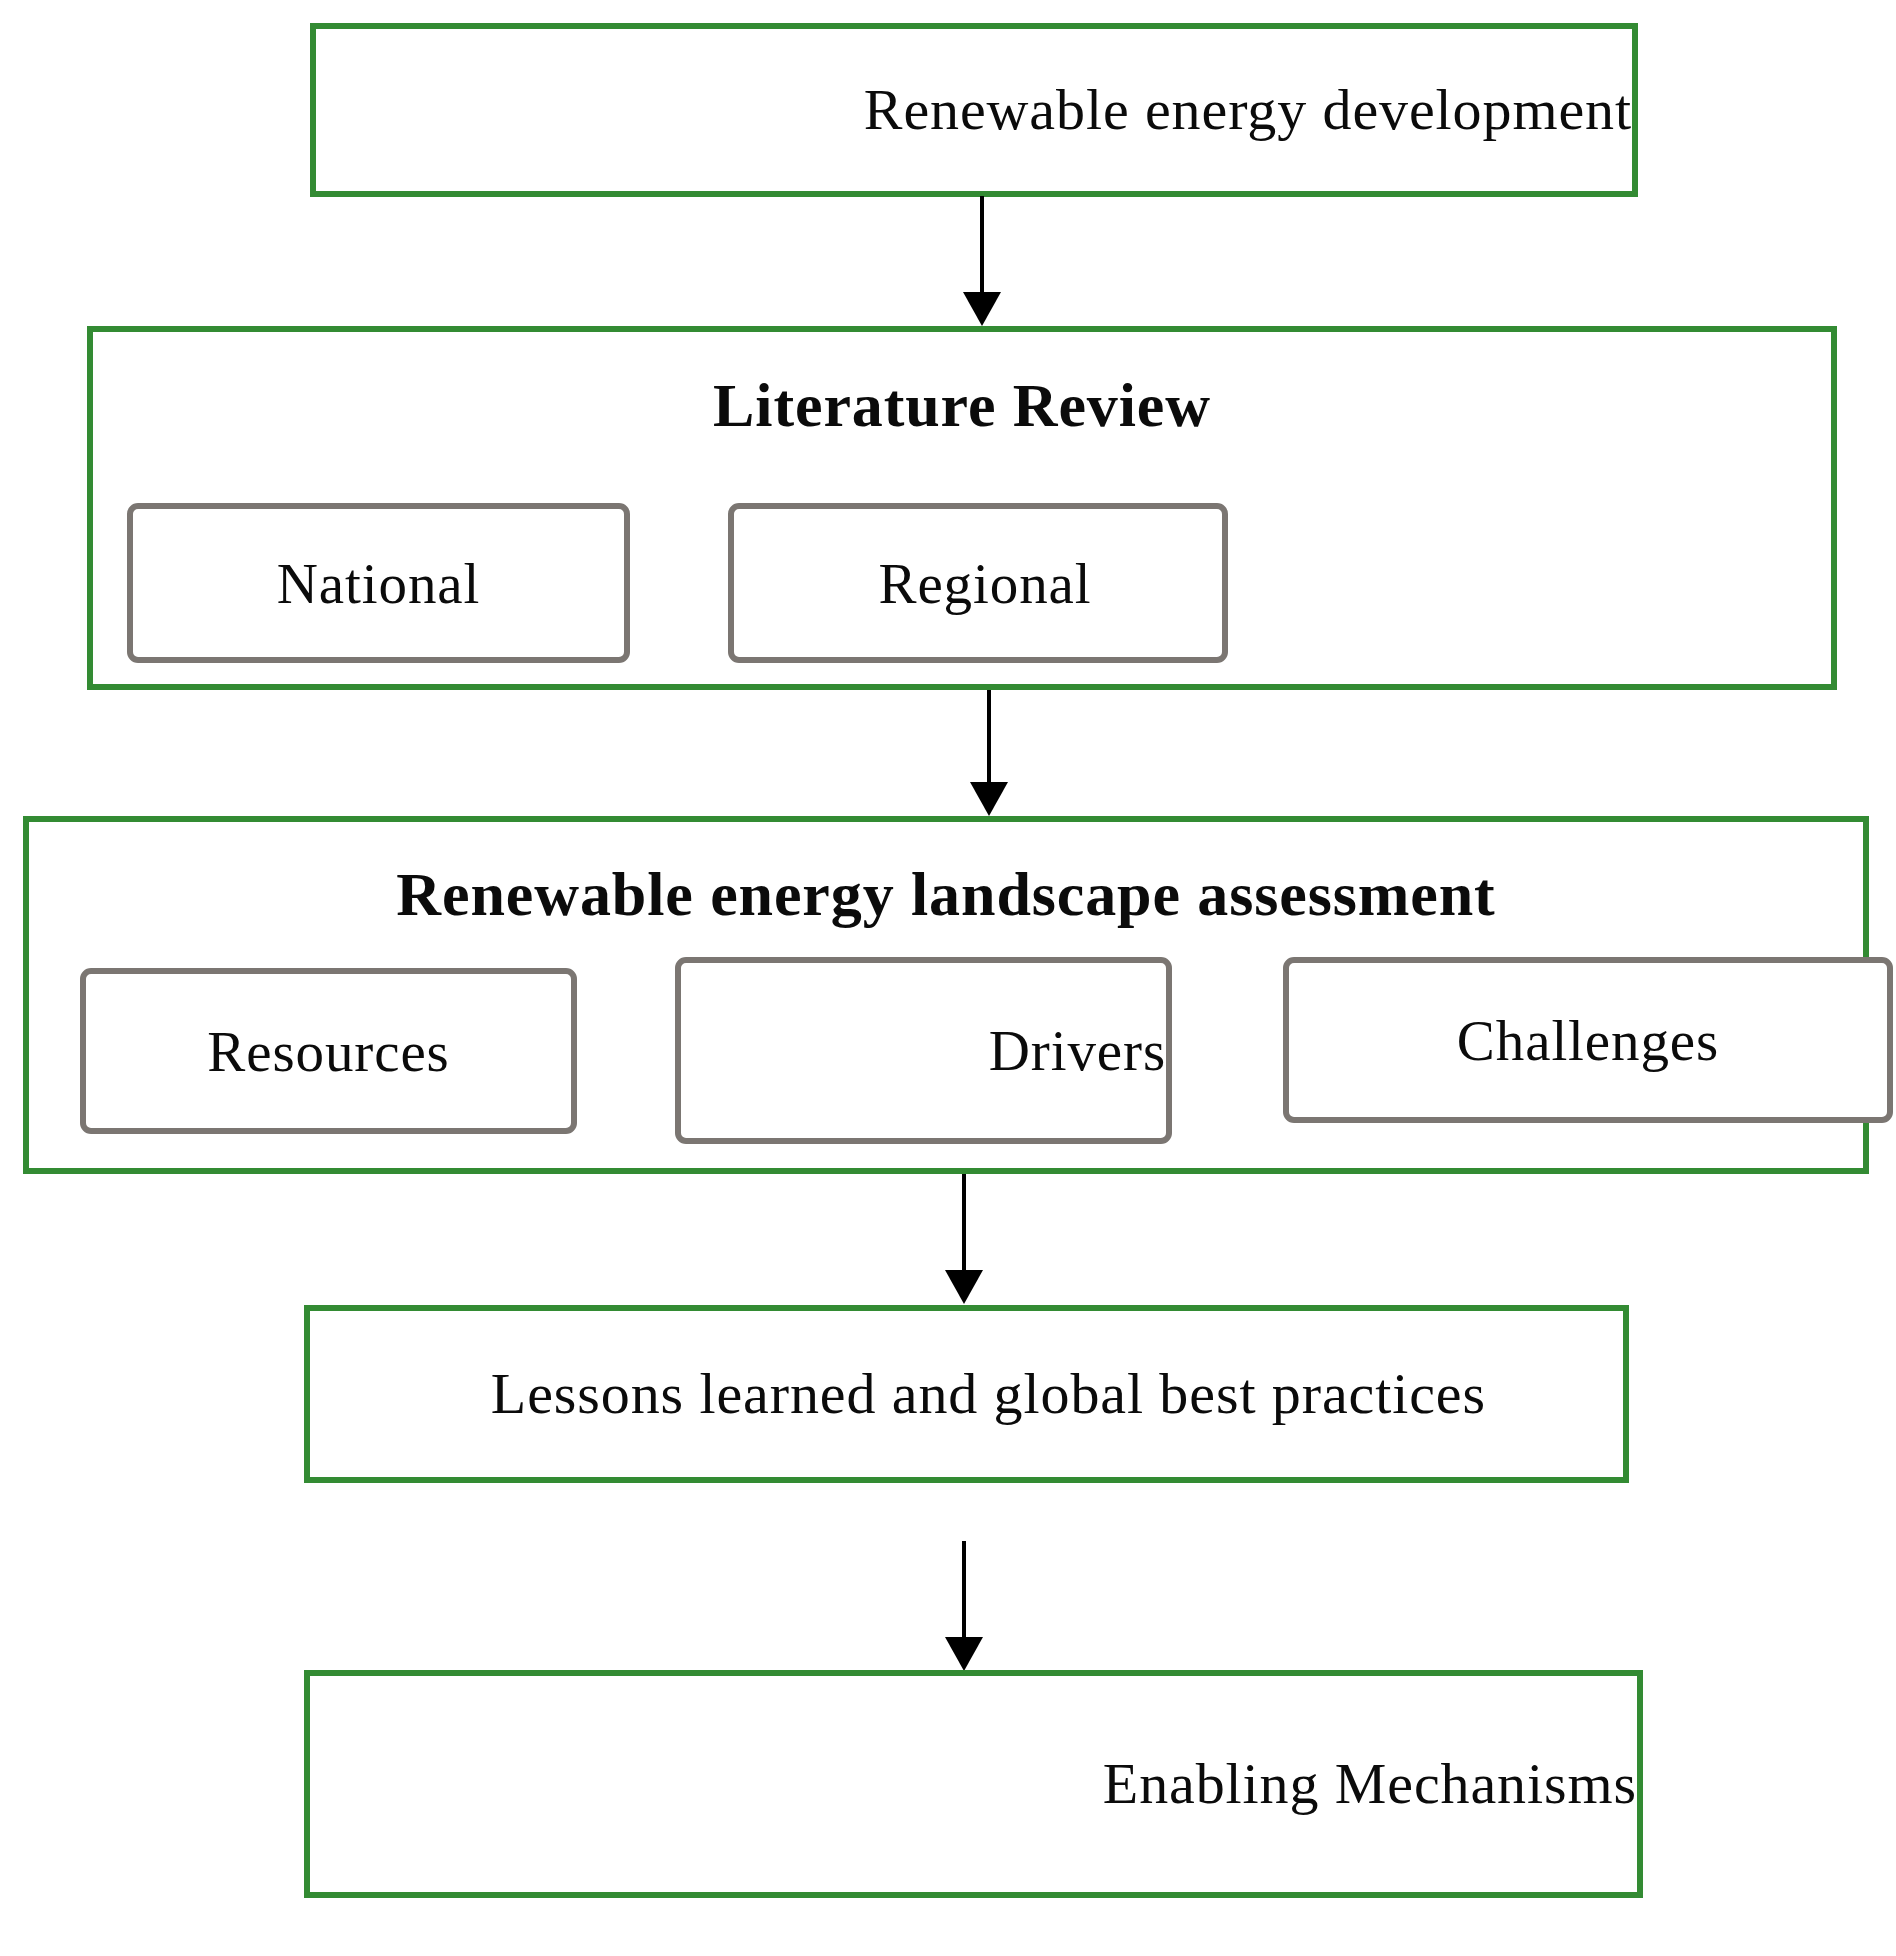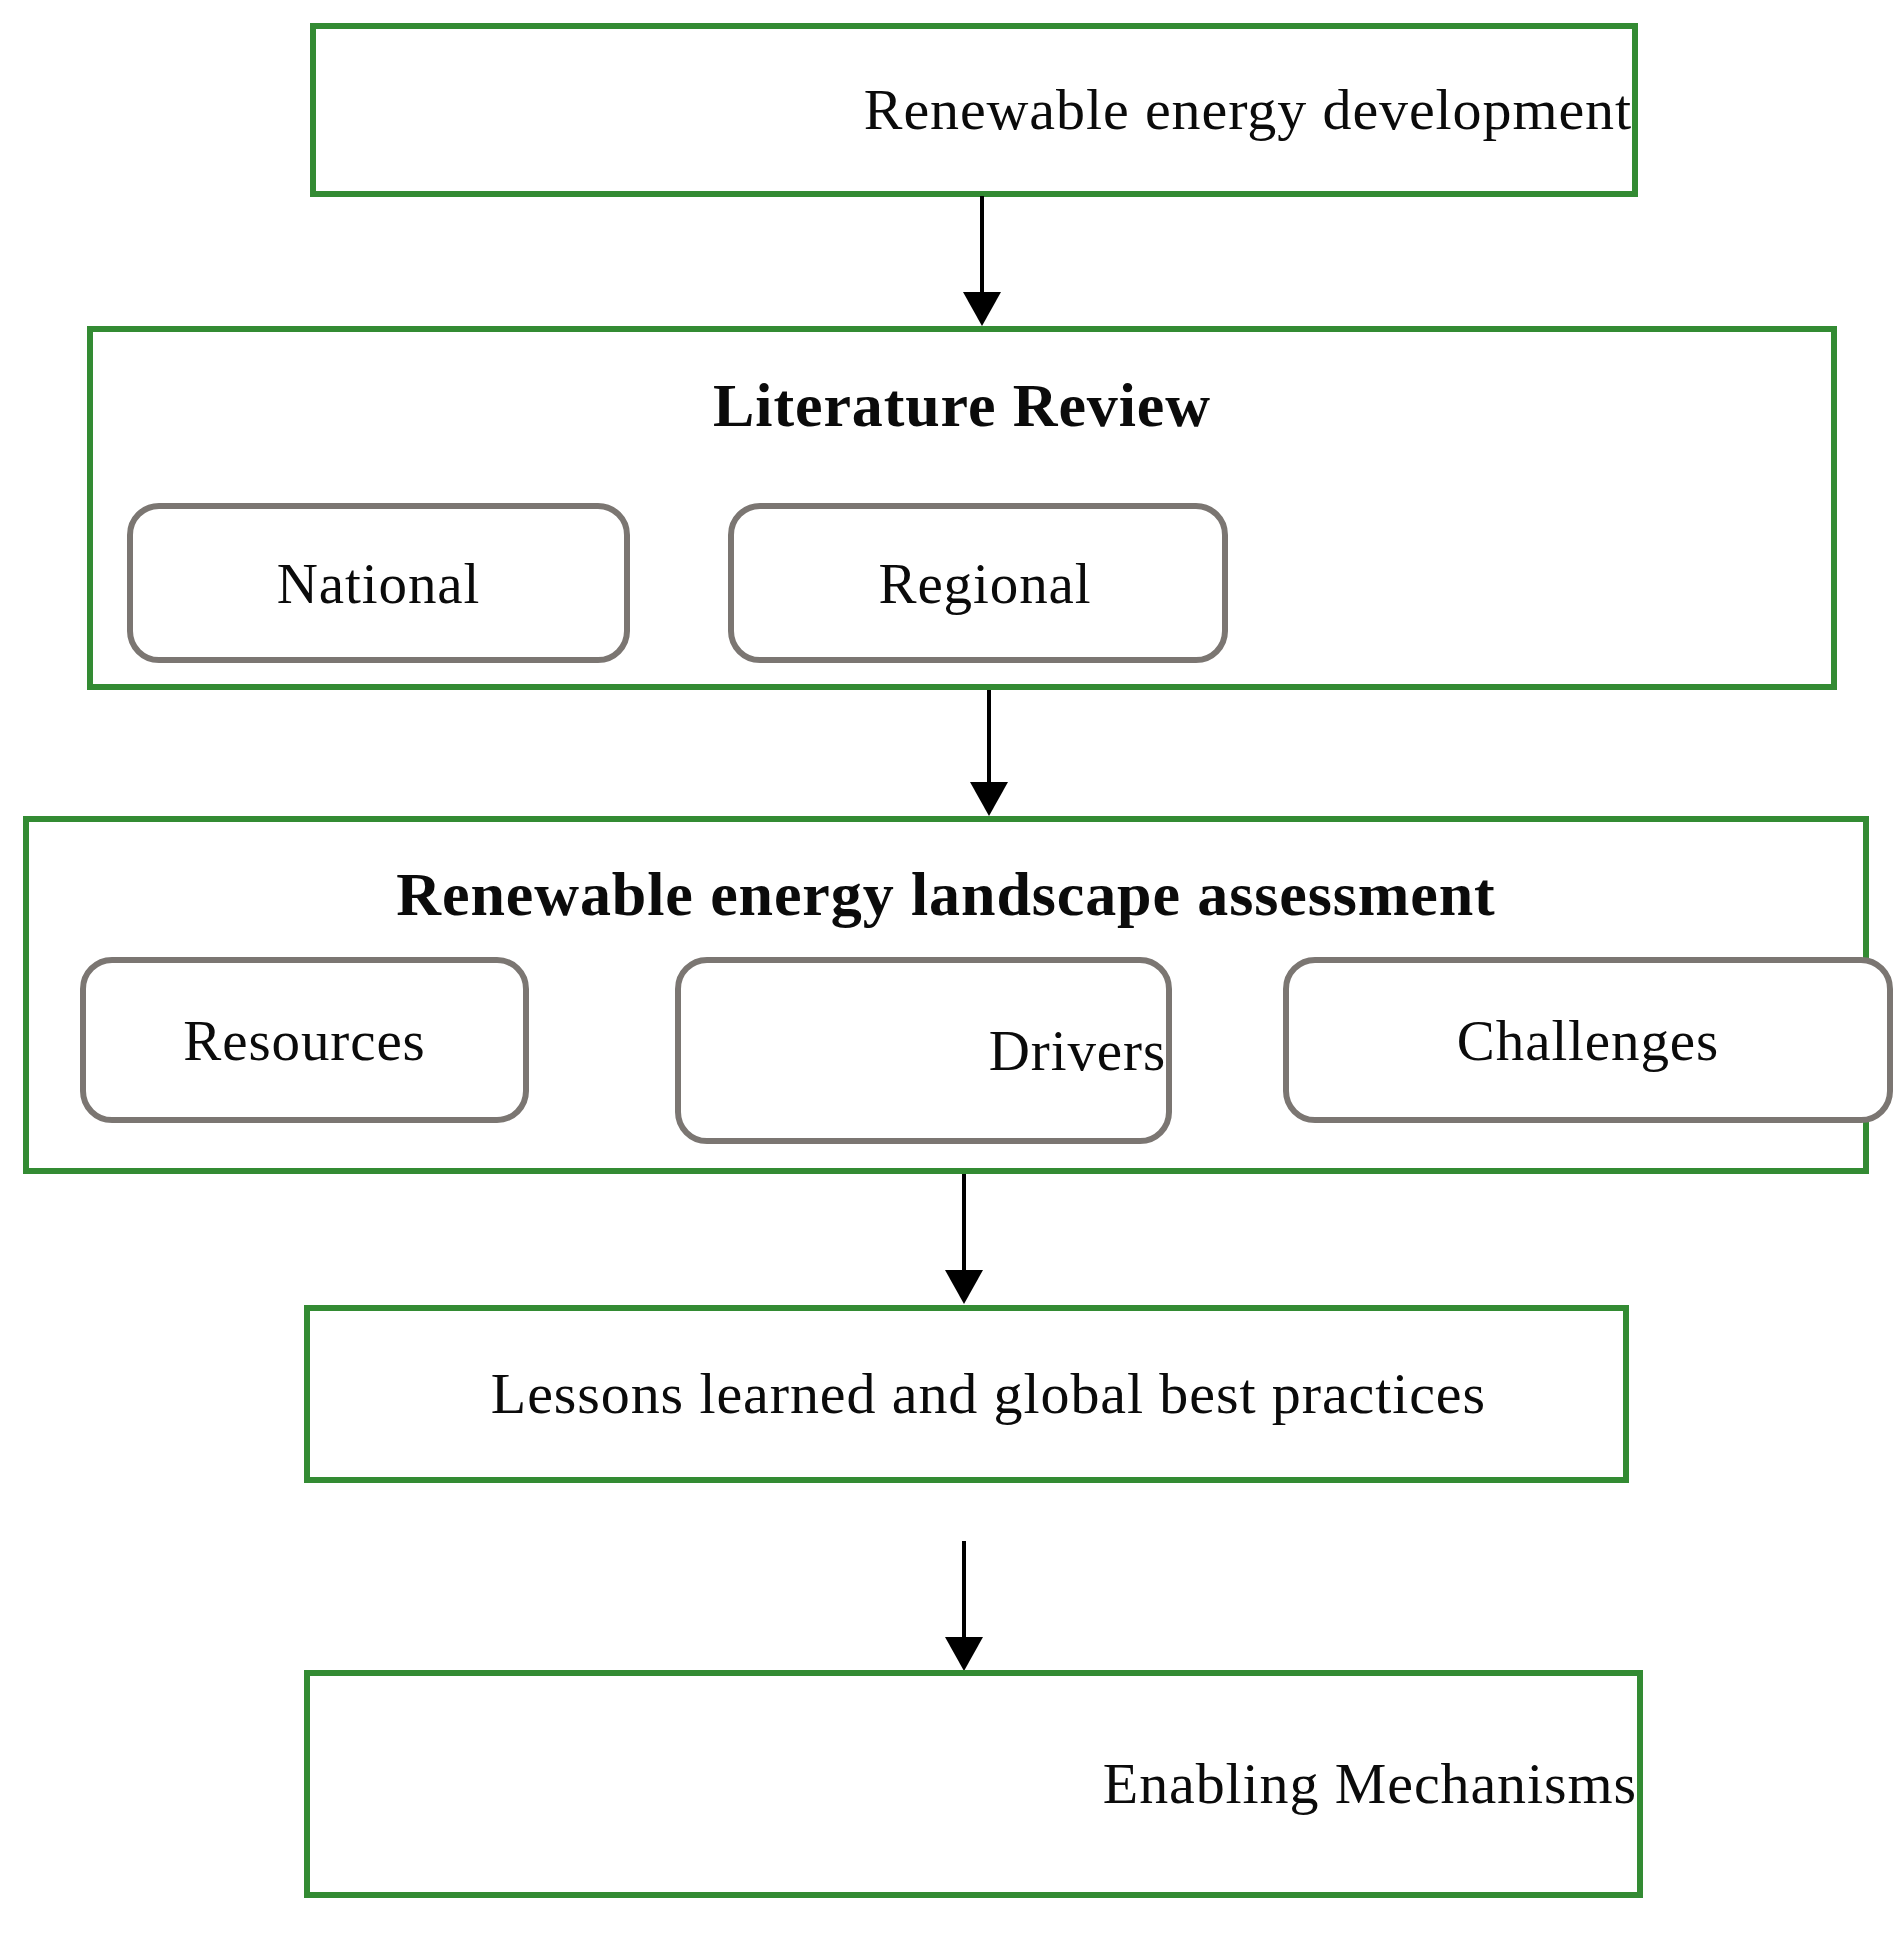--- a/index.html
+++ b/index.html
@@ -45,21 +45,21 @@
     right:0;
     text-align:center;
     font-weight:bold;
     font-size:62px;
     letter-spacing:0.9px;
   }
   
   .sub{
     position:absolute;
     border:6.4px solid var(--gray);
-    border-radius:32px;
+    border-radius:11px;
     background:var(--bg);
     display:flex;
     align-items:center;
     justify-content:center;
     font-size:57px;
     letter-spacing:0.9px;
   }
   
   .arrow{
     position:absolute;
@@ -106,21 +106,21 @@
     </div>
   </div>
 
   <div class="arrow" style="left:969px;top:690px;height:126px;">
     <div class="arrow-line"></div>
     <div class="arrow-head"></div>
   </div>
 
   <div class="gbox" style="left:23px;top:816px;width:1846px;height:358px;">
     <div class="sec-title" style="top:37px;">Renewable energy landscape assessment</div>
-    <div class="sub" style="left:51px;top:135px;width:449px;height:166px;">
+    <div class="sub" style="left:51px;top:146px;width:497px;height:166px;">
       <span>Resources</span>
     </div>
     <div class="sub" style="left:646px;top:135px;width:497px;height:187px;justify-content:flex-end;">
       <span>Drivers</span>
     </div>
     <div class="sub" style="left:1254px;top:135px;width:610px;height:166px;">
       <span>Challenges</span>
     </div>
   </div>
 

